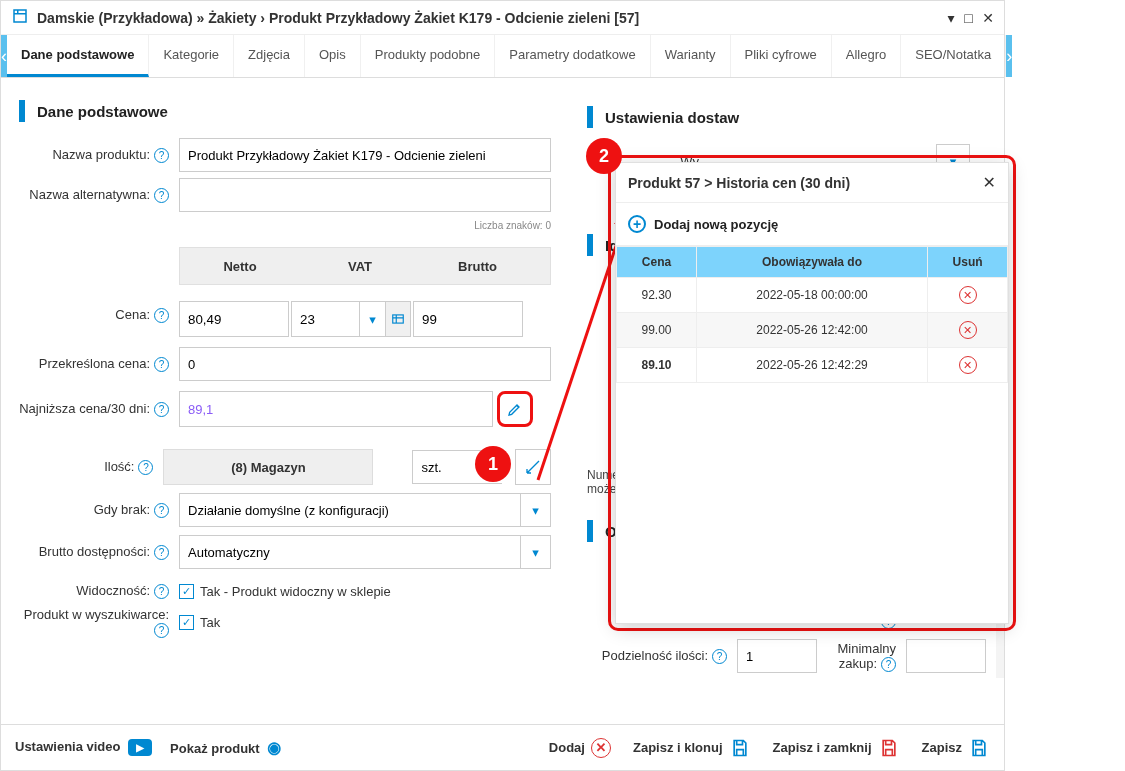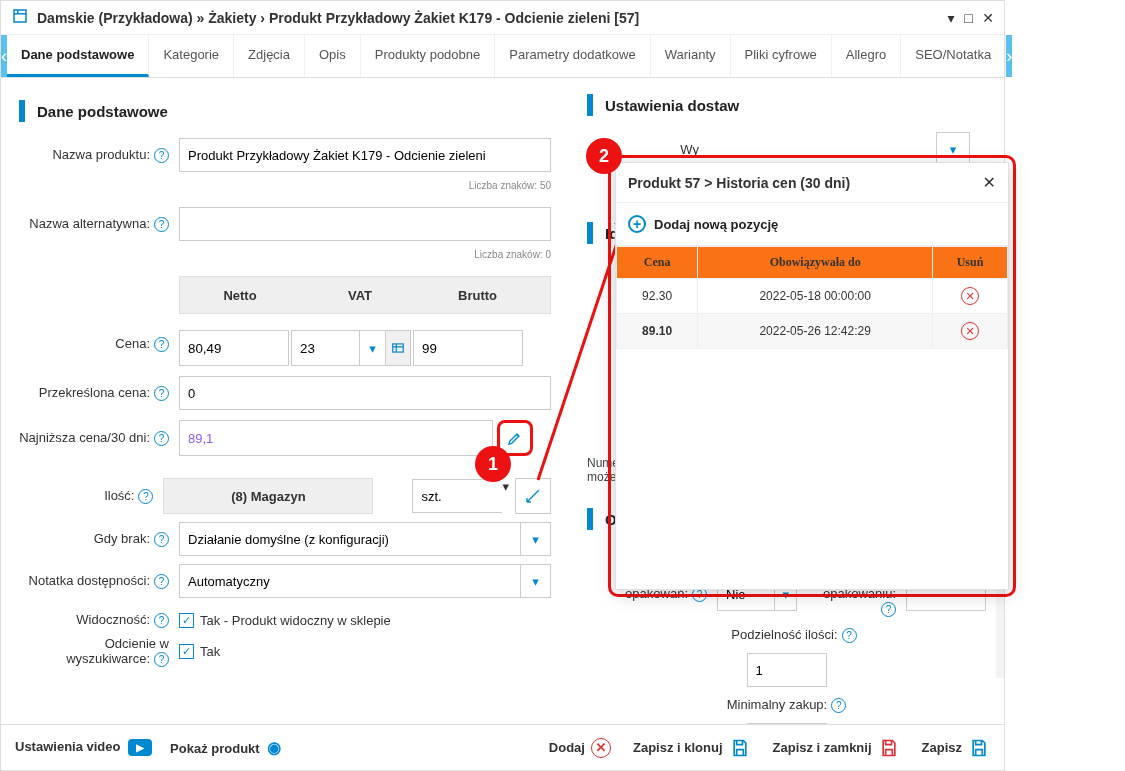--- a/index.html
+++ b/index.html
@@ -47,21 +47,21 @@
 .sel-group{display:flex;}
 .sel-group .inp{border-right:none;}
 .sel-group .dd-btn{width:34px;height:34px;border:1px solid #ccc;display:flex;align-items:center;justify-content:center;color:#0088d1;cursor:pointer;background:#fff;}
 .stock-btn {background:#efefef; border:1px solid #ddd; width:210px; height:36px; display:flex; align-items:center; justify-content:center; font-weight:700; cursor:pointer; }
 .unit-group{display:flex; margin-left:8px;padding-left:31px;}
 .unit-group .inp{width:90px; border-right:none;}
 .tri{width:36px;height:36px;border:1px solid #ccc;display:flex;align-items:center;justify-content:center;color:#0088d1;cursor:pointer;margin-left:6px;}
 .check{display:flex;align-items:center;}
 .check .box{width:15px;height:15px;border:1.5px solid #0088d1;margin-right:6px;display:flex;align-items:center;justify-content:center;color:#0088d1;font-size:11px;}
 
-.right-sec .section-head { margin-top:0; }
+.right-sec .section-head { margin-top:12px; }
 .right-row{display:flex;align-items:center;margin-bottom:10px;}
 .right-lbl{width:120px;text-align:right;padding-right:8px;}
 
 .footer{height:46px;border-top:1px solid #ddd;display:flex;align-items:center;padding:0 14px;font-size:13px;}
 .footer .left-actions{display:flex;align-items:center;gap:18px;}
 .footer .spacer{flex:1;}
 .footer .btn{display:flex;align-items:center;gap:6px;cursor:pointer;font-weight:600;margin-left:22px;}
 .footer .btn .ic{width:22px;height:22px;display:flex;align-items:center;justify-content:center;}
 .play-badge{width:24px;height:17px;background:#0088d1;border-radius:4px;display:inline-flex;align-items:center;justify-content:center;color:#fff;font-size:10px;margin-left:4px;}
 .eye{color:#0088d1;font-size:16px;margin-left:4px;}
@@ -69,21 +69,21 @@
 
 .popup-wrap{position:absolute; left:608px; top:155px; width:408px; border:3px solid #e11; border-radius:10px; padding:4px; background:transparent; z-index:55;}
 .popup{background:#fff; box-shadow:0 4px 18px rgba(0,0,0,.2); border:1px solid #e0e0e0;}
 .popup-head{display:flex;align-items:center;padding:10px 12px;border-bottom:1px solid #eee;}
 .popup-head .pt{font-weight:700;font-size:14px;flex:1;}
 .popup-head .close{font-size:16px;cursor:pointer;}
 .popup-add{display:flex;align-items:center;padding:12px;border-bottom:1px solid #eee;cursor:pointer;color:#0088d1;font-weight:700;}
 .popup-add .plus{width:18px;height:18px;border:2px solid #0088d1;border-radius:50%;display:flex;align-items:center;justify-content:center;margin-right:8px;font-size:14px;line-height:1;}
 .ptable{width:100%;border-collapse:collapse;}
 .ptable th,.ptable td{border:1px solid #eee;padding:8px 6px;text-align:center;font-size:12px;}
-.ptable th{background:#f97316;font-weight:700;font-family:Liberation Serif, serif;}
+.ptable th{background:#7dd3fc;font-weight:700;}
 .ptable tr:nth-child(even) td{background:#f7f7f7;}
 .ptable tr.bold td:first-child{font-weight:700;}
 .del{width:18px;height:18px;border:1.5px solid #d33;border-radius:50%;display:inline-flex;align-items:center;justify-content:center;color:#d33;font-size:11px;cursor:pointer;}
 
 .right-scrollbar{position:absolute;right:0;top:88px;bottom:46px;width:8px;background:#f4f4f4;}
 .right-scrollbar .thumb{position:absolute;right:0;top:0;width:8px;height:260px;background:#5ac0ee;}
 
 svg.arrow{position:absolute;left:528px;top:170px;z-index:52;pointer-events:none;}
 
 .pkg-row{display:flex;align-items:center;gap:10px;}
@@ -127,24 +127,20 @@
 
     <div class="col left">
       <div class="section-head">
           <span class="t">Dane podstawowe</span>
         </div>
 
       <div class="row">
         <div class="lbl"><span>Nazwa produktu:</span><span class="help">?</span></div>
         <div class="fields"><input type="text" value="Produkt Przykładowy Żakiet K179 - Odcienie zieleni" style=""></div>
       </div>
-      <div class="row">
-          <div class="lbl"></div>
-          <div class="fields char-count"><span>Liczba znaków: </span><span>50</span></div>
-        </div>
 
       <div class="row">
         <div class="lbl"><span>Nazwa alternatywna:</span><span class="help">?</span></div>
         <div class="fields"><input type="text" value="" style=""></div>
       </div>
       <div class="row">
           <div class="lbl"></div>
           <div class="fields char-count"><span>Liczba znaków: </span><span>0</span></div>
         </div>
 
@@ -212,36 +208,36 @@
 
       <div class="row" style="margin-top:8px;">
         <div class="lbl"><span>Gdy brak:</span><span class="help">?</span></div>
         <div class="fields sel-group">
           <input class="inp" value="Działanie domyślne (z konfiguracji)" style="">
           <div class="dd-btn">▾</div>
         </div>
       </div>
 
       <div class="row" style="margin-top:8px;">
-        <div class="lbl"><span>Notatka dostępności:</span><span class="help">?</span></div>
+        <div class="lbl"><span>Brutto dostępności:</span><span class="help">?</span></div>
         <div class="fields sel-group">
           <input class="inp" value="Automatyczny" style="">
           <div class="dd-btn">▾</div>
         </div>
       </div>
 
       <div class="row" style="margin-top:14px;">
         <div class="lbl"><span>Widoczność:</span><span class="help">?</span></div>
         <div class="fields check">
           <span class="box">✓</span>
           <span>Tak - Produkt widoczny w sklepie</span>
         </div>
       </div>
       <div class="row" style="margin-top:8px;">
-        <div class="lbl"><span>Odcienie w wyszukiwarce:</span><span class="help">?</span></div>
+        <div class="lbl"><span>Produkt w wyszukiwarce:</span><span class="help">?</span></div>
         <div class="fields check">
           <span class="box">✓</span>
           <span>Tak</span>
         </div>
       </div>
     </div>
 
     <div class="col right right-sec">
       <div class="section-head">
           <span class="t">Ustawienia dostaw</span>
@@ -300,21 +296,21 @@
       </div>
       <div class="pkg-row">
         <div style="text-align:right;width:120px;"><span>opakowań:</span><span class="help">?</span></div>
         <div class="sel-group" style="width:80px;">
             <input class="inp" value="Nie" style="">
             <div class="dd-btn">▾</div>
           </div>
         <div style="flex:1;text-align:right;"><span>Ilość w opakowaniu:</span><span class="help">?</span></div>
         <input class="inp" style="width: 80px;">
       </div>
-      <div class="pkg-row" style="margin-top:10px;flex-direction:column;">
+      <div class="pkg-row" style="margin-top:10px;">
         <div style="text-align:right;width:140px;"><span>Podzielność ilości:</span><span class="help">?</span></div>
         <input class="inp" style="width: 80px;" value="1">
         <div style="flex:1;text-align:right;"><span>Minimalny zakup:</span><span class="help">?</span></div>
         <input class="inp" style="width: 80px;">
       </div>
     </div>
 
     <div class="right-scrollbar">
         <div class="thumb"></div>
       </div>
@@ -386,20 +382,25 @@
         <th>Obowiązywała do</th>
         <th>Usuń</th>
       </tr>
         </thead>
       <tbody id="popup-rows">
           <tr>
             <td>92.30</td>
             <td>2022-05-18 00:00:00</td>
             <td><span class="del">✕</span></td>
           </tr>
+          <tr>
+            <td>99.00</td>
+            <td>2022-05-26 12:42:00</td>
+            <td><span class="del">✕</span></td>
+          </tr>
           <tr class="bold">
             <td>89.10</td>
             <td>2022-05-26 12:42:29</td>
             <td><span class="del">✕</span></td>
           </tr>
         </tbody>
     </table>
     <div style="height:240px;"></div>
   </div>
 </div>

